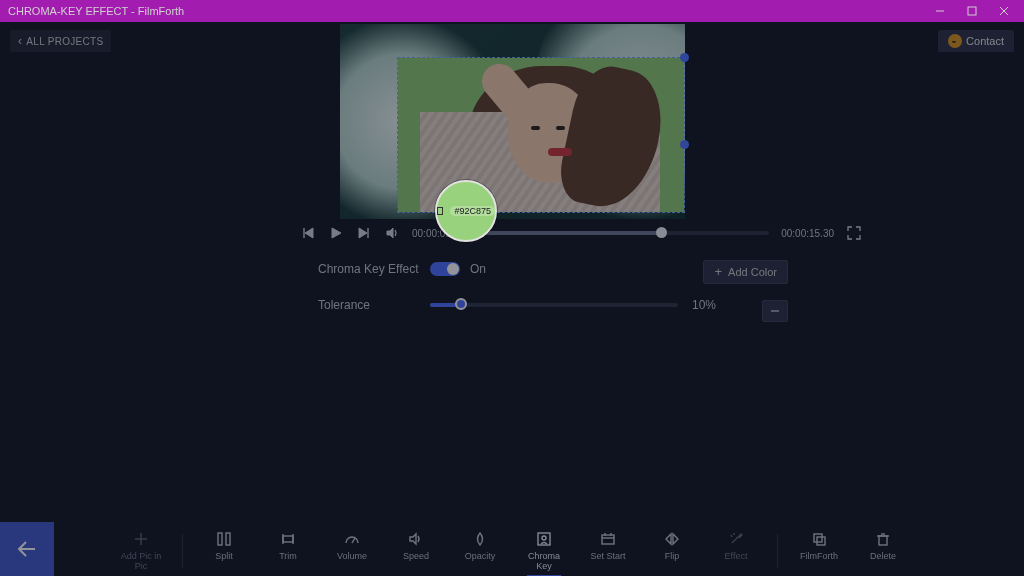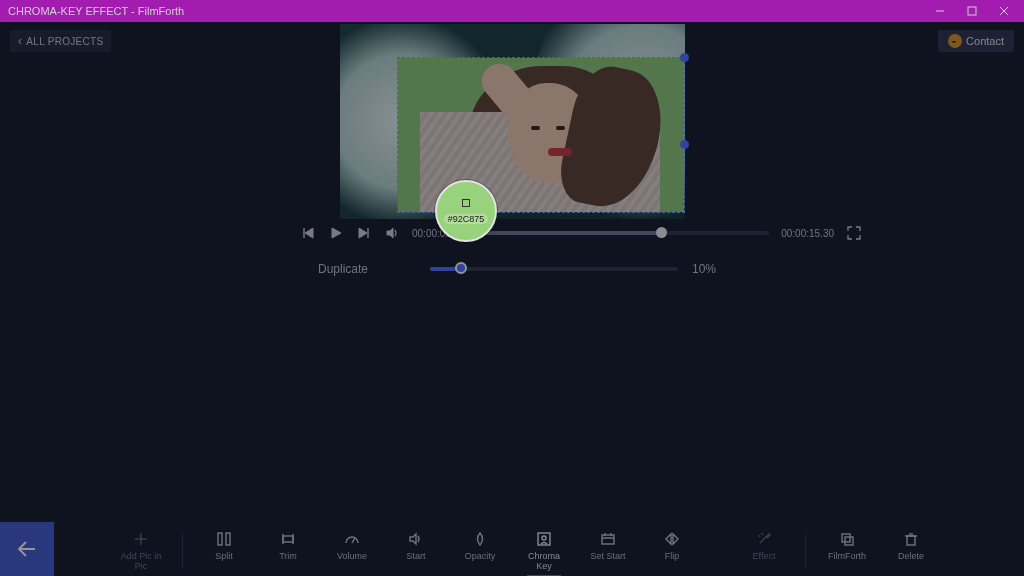--- a/index.html
+++ b/index.html
@@ -41,21 +41,21 @@
     repeating-linear-gradient(125deg,#e7d7cc 0 4px,#d8c6bb 4px 8px);}
   .woman-head { position:absolute; left:110px; top:25px; width:85px; height:100px; background:#f2c9ab; border-radius:45% 50% 48% 48%; }
   .hair { position:absolute; background:#5b3c2a; }
   .hair.a { left:70px; top:8px; width:155px; height:145px; border-radius:55% 45% 40% 60%; }
   .hair.b { left:170px; top:10px; width:90px; height:140px; border-radius:40% 50% 60% 30%; transform:rotate(12deg);}
   .arm { position:absolute; left:100px; top:0px; width:35px; height:85px; background:#f2c9ab; border-radius:20px; transform:rotate(-40deg); }
   .lips { position:absolute; left:150px; top:90px; width:24px; height:8px; background:#c8333b; border-radius:10px; }
   .eye { position:absolute; top:68px; width:9px; height:4px; background:#2b2015; border-radius:2px; }
   .eye.l{left:133px;} .eye.r{left:158px;}
   
-  .sample-circle { position:absolute; left:435px; top:180px; width:62px; height:62px; border-radius:50%; background:#99d27c; border:2px solid #e2e2e2; box-shadow:0 0 0 1px rgba(0,0,0,.3); display:flex; flex-direction:column; align-items:center; justify-content:center; gap:7px; }
+  .sample-circle { position:absolute; left:435px; top:180px; width:62px; height:62px; border-radius:50%; background:#99d27c; border:2px solid #e2e2e2; box-shadow:0 0 0 1px rgba(0,0,0,.3); display:flex; flex-direction:row; align-items:center; justify-content:center; gap:7px; }
   .sample-sq { width:8px; height:8px; border:1px solid #333; }
   .sample-hex { font-size:9px; color:#1b1b1b; background:rgba(255,255,255,.25); padding:0 4px; border-radius:6px; }
   
   .playbar { position:absolute; left:300px; top:221px; width:562px; height:24px; display:flex; align-items:center; gap:12px; }
   .plybtn { width:16px; height:16px; display:flex; align-items:center; justify-content:center; }
   .plybtn svg { width:14px; height:14px; fill:#cfd2da; stroke:#cfd2da; }
   .timecode { font-size:10px; color:#bfc2cc; }
   .seek { flex:1; height:4px; background:#2c3044; border-radius:2px; position:relative; }
   .seek-fill { position:absolute; left:0; top:0; bottom:0; width:64%; background:#6a748e; border-radius:2px; }
   .seek-thumb { position:absolute; left:63%; top:-4px; width:11px; height:11px; border-radius:50%; background:#eef0f5; }
@@ -81,21 +81,21 @@
   .toolbar { position:absolute; left:0; right:0; bottom:0; height:56px; display:flex; align-items:center; justify-content:center; }
   .toolbar-inner { display:flex; align-items:flex-start; gap:18px; padding-top:6px;}
   .tgrp-sep { width:1px; height:34px; background:#2c3046; align-self:center; }
   .titem { width:46px; display:flex; flex-direction:column; align-items:center; justify-content:flex-start; gap:4px; font-size:9px; color:#b7b9c5; text-align:center; position:relative;}
   .titem.sel { color:#dfe3f0; }
   .titem.sel::after { content:""; position:absolute; left:6px; right:6px; bottom:-6px; height:2px; background:#4d6cff; }
   .ti-icon { width:16px; height:16px; display:flex; align-items:center; justify-content:center; }
   .ti-icon svg { width:16px; height:16px; stroke:#c0c3ce; fill:none; stroke-width:1.4; }
   .titem.sel .ti-icon svg { stroke:#e6e9f4; }
   .dim svg { opacity:.45; }
-  .titem.dim { color:#6e7080;margin-left:28px; }
+  .titem.dim { color:#6e7080; }
 </style>
 </head>
 <body>
 
 <div class="titlebar">
   <div class="titlebar-title">CHROMA-KEY EFFECT - FilmForth</div>
   <div class="win-btns">
     <div class="win-btn">
         <svg viewBox="0 0 10 10">
           <line x1="1" y1="5" x2="9" y2="5"></line>
@@ -185,22 +185,36 @@
         <svg viewBox="0 0 14 14">
           <polyline points="1,5 1,1 5,1"></polyline>
           <polyline points="9,1 13,1 13,5"></polyline>
           <polyline points="13,9 13,13 9,13"></polyline>
           <polyline points="5,13 1,13 1,9"></polyline>
         </svg>
       </div>
 </div>
 
 <div class="panel">
+  <div class="panel-row" style="position:relative;">
+    <div class="panel-label">Chroma Key Effect</div>
+    <div class="toggle"></div>
+    <div class="toggle-label">On</div>
+    <div class="add-color">
+      <span class="plus">+</span>
+      <span>Add Color</span>
+    </div>
+    <div class="minus-btn">
+      <svg viewBox="0 0 12 12" width="12" height="12">
+            <line x1="2" y1="6" x2="10" y2="6" stroke="#bfc2cc" stroke-width="1.4"></line>
+          </svg>
+    </div>
+  </div>
   <div class="panel-row">
-    <div class="panel-label">Duplicate</div>
+    <div class="panel-label">Tolerance</div>
     <div class="slider">
       <div class="slider-thumb"></div>
     </div>
     <div class="slider-val">10%</div>
   </div>
 </div>
 
 <div class="toolbar">
   <div class="toolbar-inner">
     <div class="titem dim">
@@ -241,21 +255,21 @@
           </div>
       <span>Volume</span>
     </div>
     <div class="titem">
       <div class="ti-icon">
             <svg viewBox="0 0 16 16">
               <polygon points="2,6 5,6 8,3 8,13 5,10 2,10" fill="none"></polygon>
               <path d="M10 5 Q12 8 10 11"></path>
             </svg>
           </div>
-      <span>Start</span>
+      <span>Speed</span>
     </div>
     <div class="titem">
       <div class="ti-icon">
             <svg viewBox="0 0 16 16">
               <path d="M8 2 Q13 8 8 14 Q3 8 8 2 Z"></path>
             </svg>
           </div>
       <span>Opacity</span>
     </div>
     <div class="titem sel">

